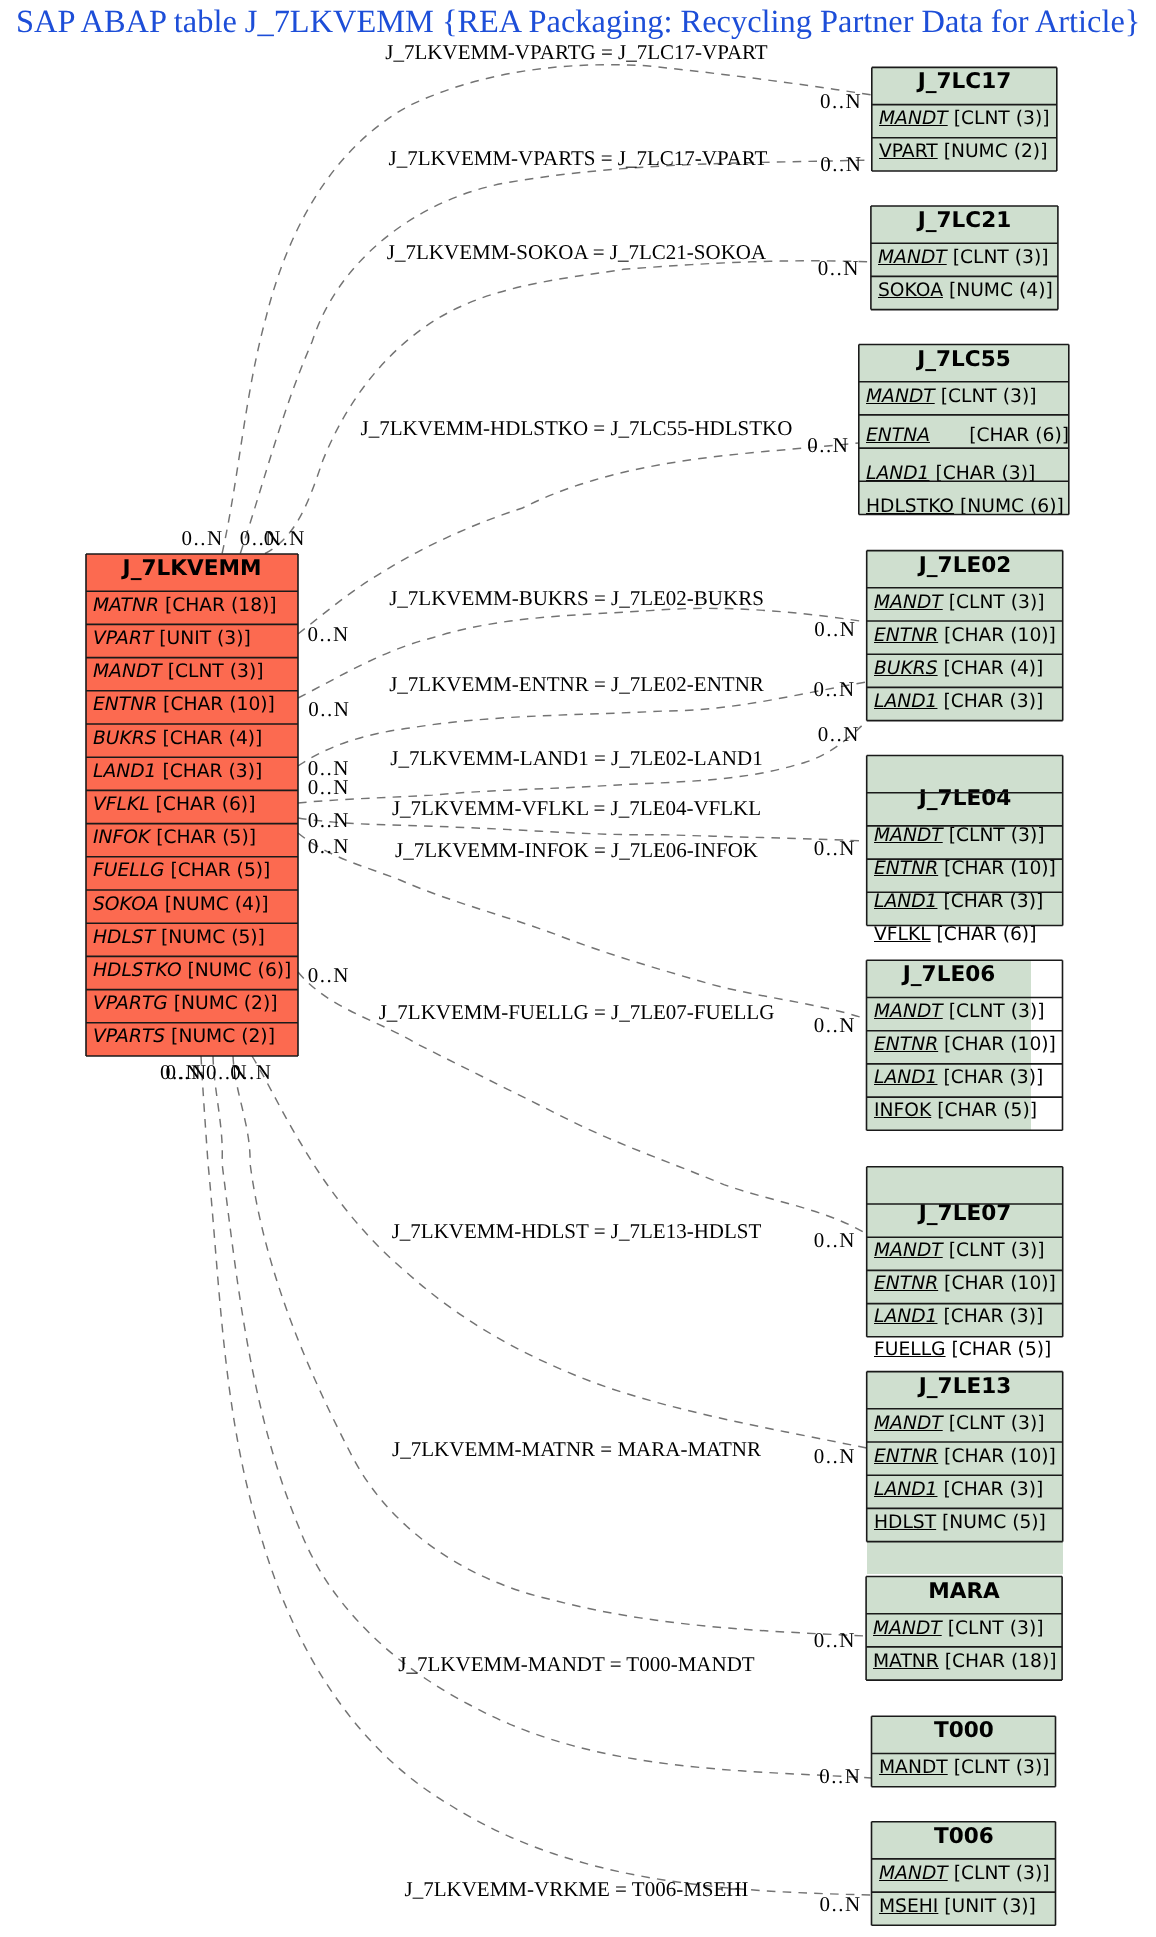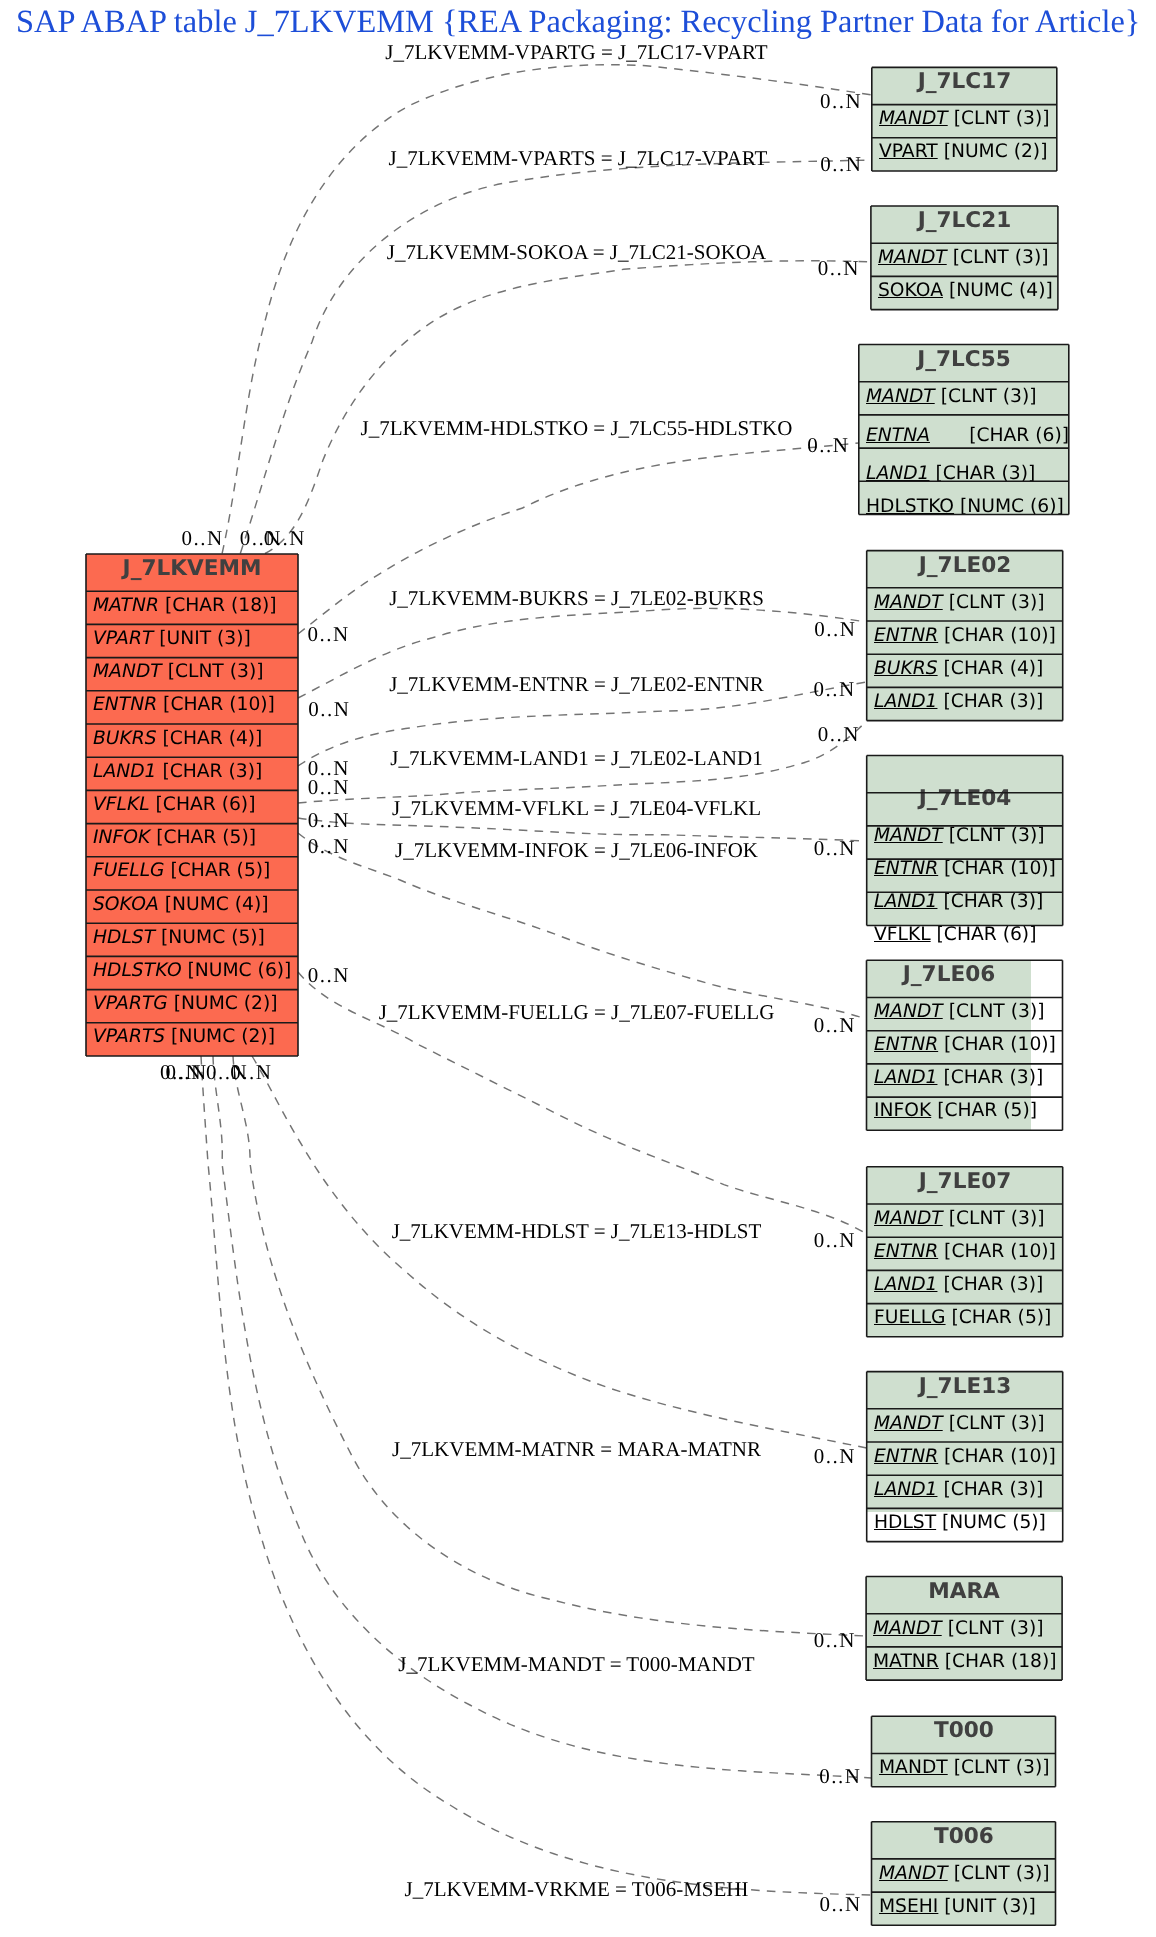--- a/index.html
+++ b/index.html
@@ -7,21 +7,21 @@
   #page{position:relative;width:1156px;height:1937px;overflow:hidden;background:#fff;
         font-family:"DejaVu Sans",sans-serif;will-change:transform;}
   #diagram-title{position:absolute;left:16px;top:5.5px;font-family:"Liberation Serif",serif;
         font-size:32.4px;line-height:1;color:#1d4ed8;white-space:nowrap;}
   svg#edge-layer{position:absolute;left:0;top:0;width:1156px;height:1937px;pointer-events:none;z-index:1;}
   svg#frame-layer{position:absolute;left:0;top:0;width:1156px;height:1937px;pointer-events:none;z-index:5;}
   .entity{z-index:2;}
   .edge-label,.card-label{z-index:6;}
   .entity{position:absolute;box-sizing:border-box;will-change:transform;}
   .entity-title{box-sizing:border-box;font-weight:bold;font-size:21.6px;line-height:1;
-        text-align:center;color:#404040;display:flex;align-items:center;justify-content:center;padding-bottom:7px;}
+        text-align:center;color:#000000;display:flex;align-items:center;justify-content:center;padding-bottom:7px;}
   .entity-row{box-sizing:border-box;font-size:18.7px;
         color:#000;display:flex;align-items:center;padding-left:7px;white-space:nowrap;line-height:1;padding-bottom:3px;}
   .fname{white-space:pre;}
   .fname.key{font-style:italic;}
   .fname{text-decoration:underline;text-underline-offset:1px;text-decoration-thickness:1px;}
   .fname.nound{text-decoration:none;}
   .ftype{white-space:pre;}
   .edge-label{position:absolute;font-family:"Liberation Serif",serif;font-size:21px;line-height:1;
         color:#000;white-space:nowrap;transform:translate(-50%,-50%) translateY(-1.4px);
         -webkit-font-smoothing:antialiased;}
@@ -298,39 +298,39 @@
       <div class="entity-row" style="height: 33.2px;">
         <span class="fname key">LAND1</span>
         <span class="ftype"> [CHAR (3)]</span>
       </div>
       <div class="entity-row" style="height: 33.2px;">
         <span class="fname">INFOK</span>
         <span class="ftype"> [CHAR (5)]</span>
       </div>
     </div>
     <div class="entity" style="left: 866.7px; top: 1166.8px; width: 196px; height: 170px; background: rgb(207, 223, 207);">
-      <div class="entity-title" style="height: 37.2px;">J_7LE07</div>
+      <div class="entity-title" style="height: 37.2px; margin-top: 32px;">J_7LE07</div>
       <div class="entity-row" style="height: 33.2px;">
         <span class="fname key">MANDT</span>
         <span class="ftype"> [CLNT (3)]</span>
       </div>
       <div class="entity-row" style="height: 33.2px;">
         <span class="fname key">ENTNR</span>
         <span class="ftype"> [CHAR (10)]</span>
       </div>
       <div class="entity-row" style="height: 33.2px;">
         <span class="fname key">LAND1</span>
         <span class="ftype"> [CHAR (3)]</span>
       </div>
       <div class="entity-row" style="height: 33.2px;">
         <span class="fname">FUELLG</span>
         <span class="ftype"> [CHAR (5)]</span>
       </div>
     </div>
-    <div class="entity" style="left: 866.7px; top: 1371.6px; width: 196px; height: 140px; background: rgb(207, 223, 207);">
+    <div class="entity" style="left: 866.7px; top: 1371.6px; width: 196px; height: 202px; background: rgb(207, 223, 207);">
       <div class="entity-title" style="height: 37.2px;">J_7LE13</div>
       <div class="entity-row" style="height: 33.2px;">
         <span class="fname key">MANDT</span>
         <span class="ftype"> [CLNT (3)]</span>
       </div>
       <div class="entity-row" style="height: 33.2px;">
         <span class="fname key">ENTNR</span>
         <span class="ftype"> [CHAR (10)]</span>
       </div>
       <div class="entity-row" style="height: 33.2px;">

